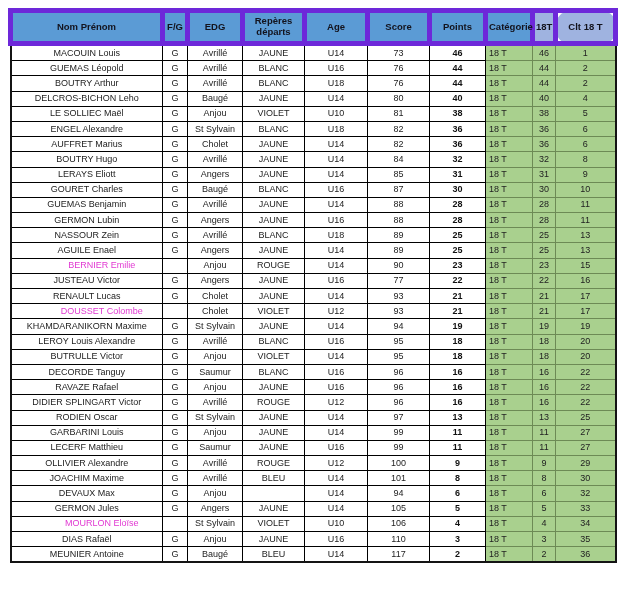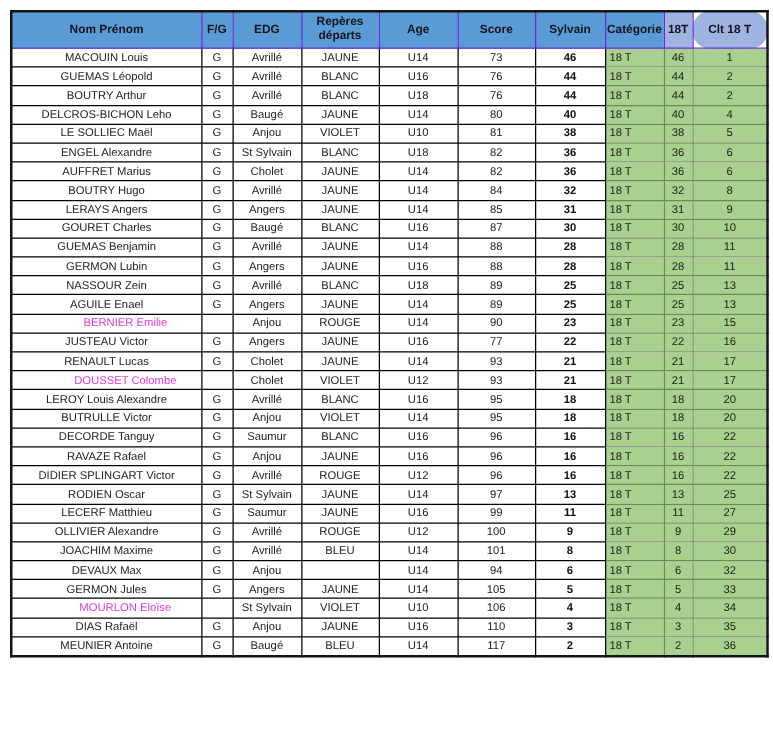--- a/index.html
+++ b/index.html
@@ -21,21 +21,21 @@
     border-collapse:collapse;
     table-layout:fixed;
     width:605px;
     border:2px solid #141414;
   }
   col.c0{width:152px} col.c1{width:25px} col.c2{width:55px} col.c3{width:62px}
   col.c4{width:63px} col.c5{width:62px} col.c6{width:56px} col.c7{width:47px}
   col.c8{width:23px} col.c9{width:60px}
   th{
     background:var(--blue);
-    border:1px solid #6d28d9;
+    border:5px solid #6d28d9;
     font-size:9.5px;
     font-weight:bold;
     color:#13131d;
     height:28px;
     text-align:center;
     white-space:normal;
     line-height:1.15;
     padding:0 1px;
   }
   th.lav{background:var(--lavender);margin-top:12px;}
@@ -77,21 +77,21 @@
         <col class="c9">
     </colgroup>
     <thead>
       <tr id="header-row">
           <th class="">Nom Prénom</th>
           <th class="">F/G</th>
           <th class="">EDG</th>
           <th class="">Repères départs</th>
           <th class="">Age</th>
           <th class="">Score</th>
-          <th class="">Sylvain</th>
+          <th class="">Points</th>
           <th class="">Catégorie</th>
           <th class="lav">18T</th>
           <th class="lav">Clt 18 T</th>
         </tr>
     </thead>
     <tbody id="body-rows">
         <tr>
           <td class="">MACOUIN Louis</td>
           <td class="">G</td>
           <td class="">Avrillé</td>
@@ -181,21 +181,21 @@
           <td class="">Avrillé</td>
           <td class="">JAUNE</td>
           <td class="">U14</td>
           <td class="">84</td>
           <td class="bold">32</td>
           <td class="green cat">18 T</td>
           <td class="green">32</td>
           <td class="green">8</td>
         </tr>
         <tr>
-          <td class="">LERAYS Angers</td>
+          <td class="">LERAYS Eliott</td>
           <td class="">G</td>
           <td class="">Angers</td>
           <td class="">JAUNE</td>
           <td class="">U14</td>
           <td class="">85</td>
           <td class="bold">31</td>
           <td class="green cat">18 T</td>
           <td class="green">31</td>
           <td class="green">9</td>
         </tr>
@@ -301,20 +301,32 @@
           <td class="">Cholet</td>
           <td class="">VIOLET</td>
           <td class="">U12</td>
           <td class="">93</td>
           <td class="bold">21</td>
           <td class="green cat">18 T</td>
           <td class="green">21</td>
           <td class="green">17</td>
         </tr>
         <tr>
+          <td class="">KHAMDARANIKORN Maxime</td>
+          <td class="">G</td>
+          <td class="">St Sylvain</td>
+          <td class="">JAUNE</td>
+          <td class="">U14</td>
+          <td class="">94</td>
+          <td class="bold">19</td>
+          <td class="green cat">18 T</td>
+          <td class="green">19</td>
+          <td class="green">19</td>
+        </tr>
+        <tr>
           <td class="">LEROY Louis Alexandre</td>
           <td class="">G</td>
           <td class="">Avrillé</td>
           <td class="">BLANC</td>
           <td class="">U16</td>
           <td class="">95</td>
           <td class="bold">18</td>
           <td class="green cat">18 T</td>
           <td class="green">18</td>
           <td class="green">20</td>
@@ -371,20 +383,32 @@
           <td class="">RODIEN Oscar</td>
           <td class="">G</td>
           <td class="">St Sylvain</td>
           <td class="">JAUNE</td>
           <td class="">U14</td>
           <td class="">97</td>
           <td class="bold">13</td>
           <td class="green cat">18 T</td>
           <td class="green">13</td>
           <td class="green">25</td>
+        </tr>
+        <tr>
+          <td class="">GARBARINI Louis</td>
+          <td class="">G</td>
+          <td class="">Anjou</td>
+          <td class="">JAUNE</td>
+          <td class="">U14</td>
+          <td class="">99</td>
+          <td class="bold">11</td>
+          <td class="green cat">18 T</td>
+          <td class="green">11</td>
+          <td class="green">27</td>
         </tr>
         <tr>
           <td class="">LECERF Matthieu</td>
           <td class="">G</td>
           <td class="">Saumur</td>
           <td class="">JAUNE</td>
           <td class="">U16</td>
           <td class="">99</td>
           <td class="bold">11</td>
           <td class="green cat">18 T</td>

